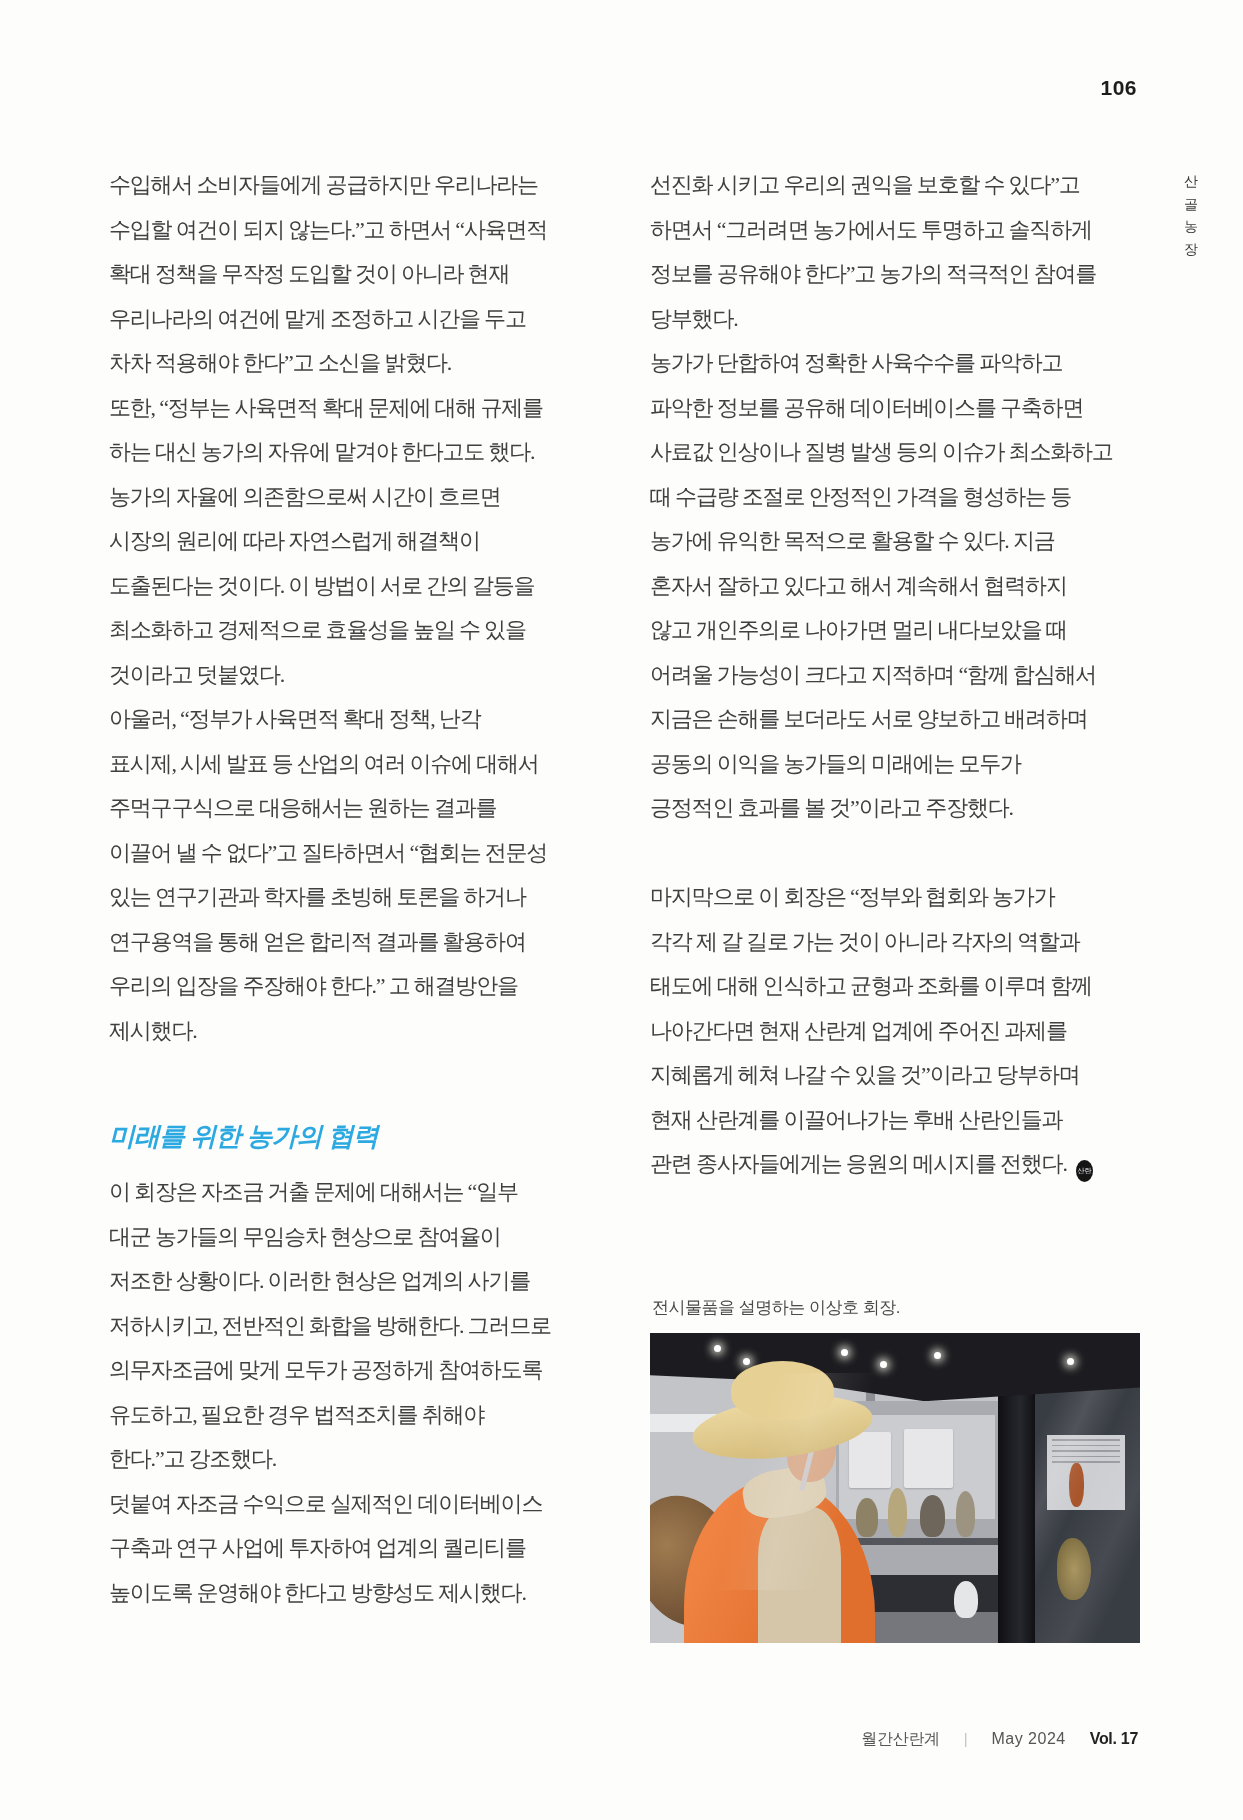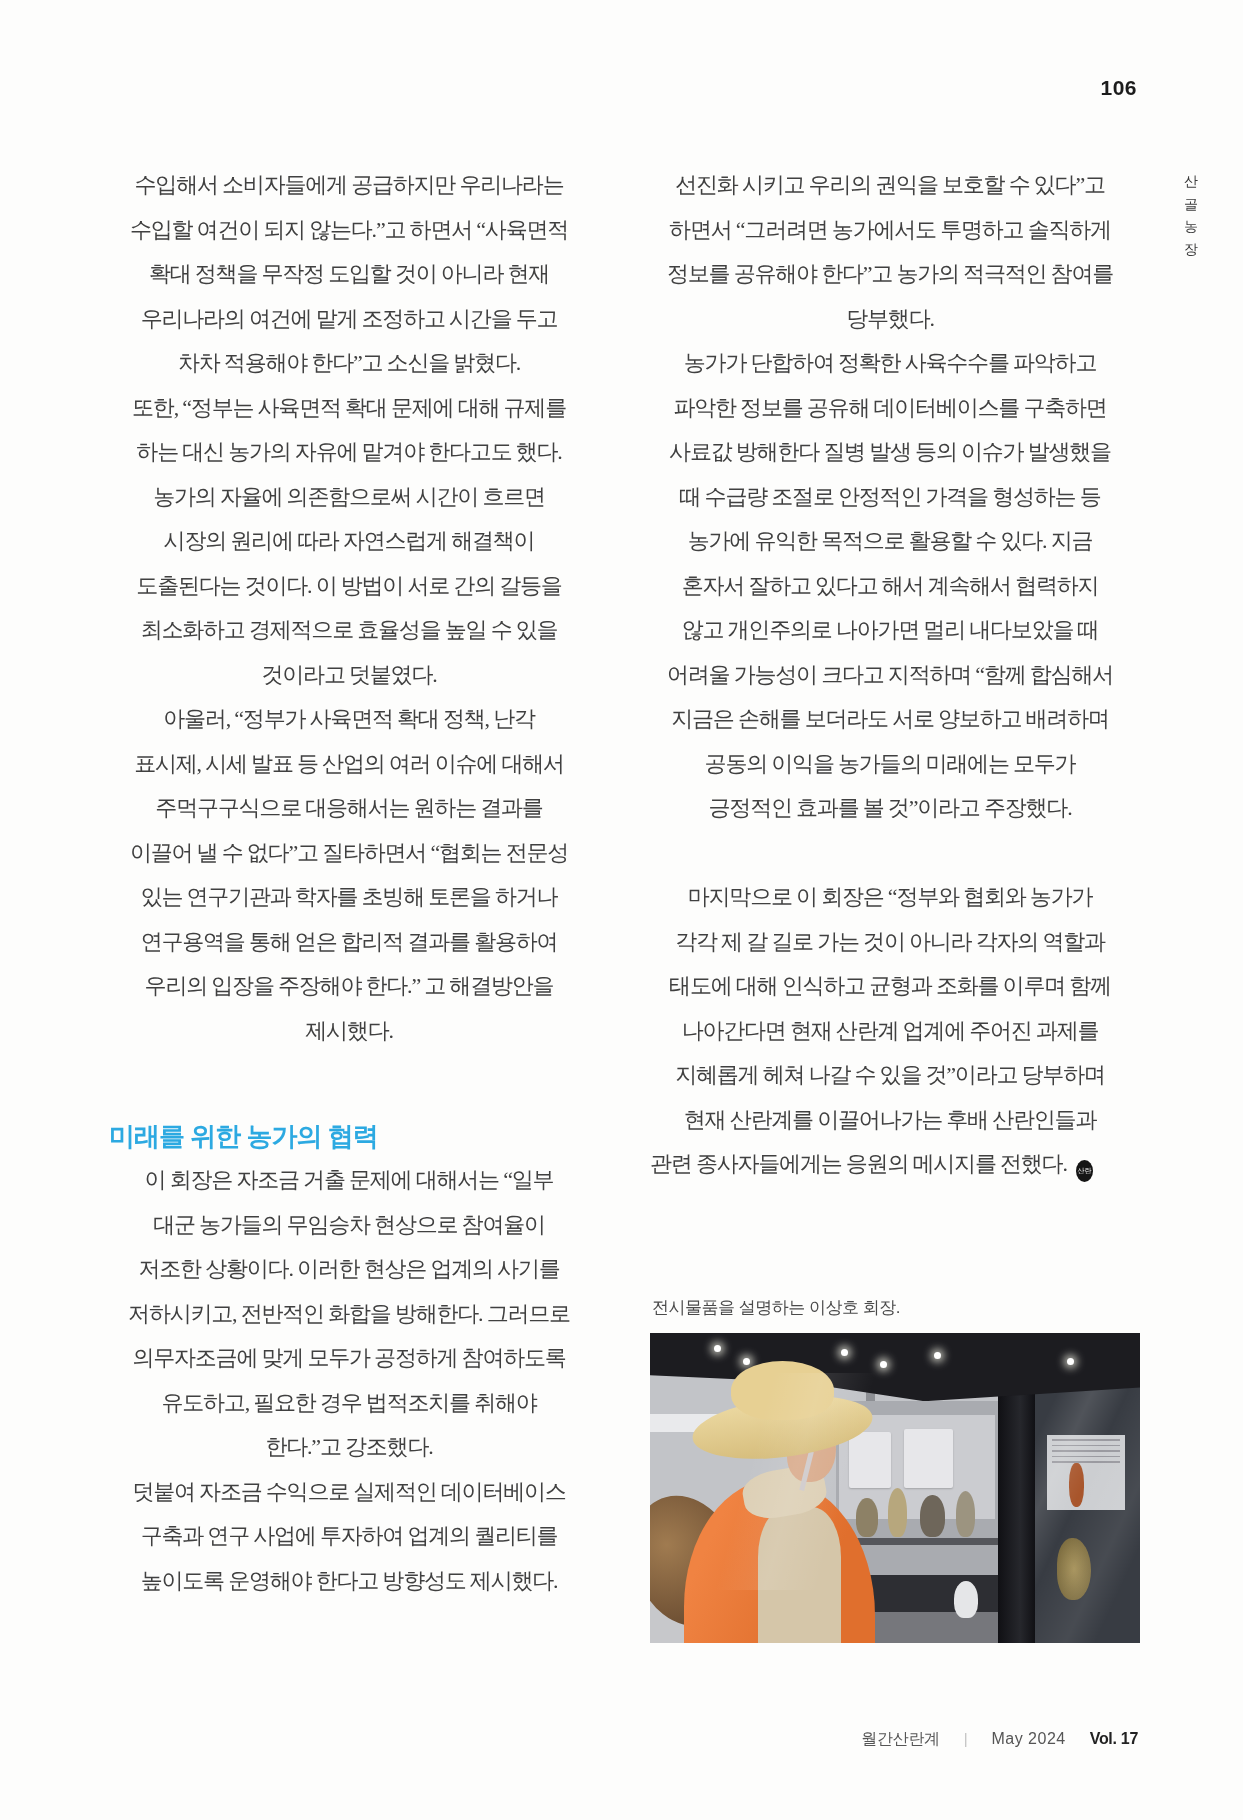--- a/index.html
+++ b/index.html
@@ -31,21 +31,21 @@
   .footer .vol{font-weight:bold;color:#222;}
   .footer .issue{letter-spacing:0.5px;}
   
   .col{
     position:absolute;top:163px;width:480px;
     font-size:22px;line-height:44.5px;letter-spacing:-1.2px;
     color:#404040;
   }
   .col-left{left:109px;}
   .col-right{left:650px;}
-  .tl{white-space:nowrap;height:44.5px;text-align:center;}
+  .tl{white-space:nowrap;height:44.5px;}
   .para-spacer{height:44.5px;}
   .section-heading{
     font-family:"Liberation Sans","DejaVu Sans",sans-serif;
     font-weight:bold;font-size:26px;line-height:44.5px;height:44.5px;
     color:#2CA9E1;letter-spacing:-1px;margin-top:16px;white-space:nowrap;
   }
   .last-line{white-space:nowrap;height:44.5px;}
   .end-mark{
     display:inline-flex;align-items:center;justify-content:center;
     width:17px;height:22px;border-radius:50%;background:#151515;
@@ -143,21 +143,21 @@
         <div class="tl">아울러, “정부가 사육면적 확대 정책, 난각</div>
         <div class="tl">표시제, 시세 발표 등 산업의 여러 이슈에 대해서</div>
         <div class="tl">주먹구구식으로 대응해서는 원하는 결과를</div>
         <div class="tl">이끌어 낼 수 없다”고 질타하면서 “협회는 전문성</div>
         <div class="tl">있는 연구기관과 학자를 초빙해 토론을 하거나</div>
         <div class="tl">연구용역을 통해 얻은 합리적 결과를 활용하여</div>
         <div class="tl">우리의 입장을 주장해야 한다.” 고 해결방안을</div>
         <div class="tl">제시했다.</div>
       </div>
     <div class="para-spacer"></div>
-    <h2 class="section-heading" style="margin:16px 0 0 0;">미래를 위한 농가의 협력</h2>
+    <h2 class="section-heading" style="margin:16px 0 12px 0;font-style:italic;">미래를 위한 농가의 협력</h2>
     <div>
         <div class="tl">이 회장은 자조금 거출 문제에 대해서는 “일부</div>
         <div class="tl">대군 농가들의 무임승차 현상으로 참여율이</div>
         <div class="tl">저조한 상황이다. 이러한 현상은 업계의 사기를</div>
         <div class="tl">저하시키고, 전반적인 화합을 방해한다. 그러므로</div>
         <div class="tl">의무자조금에 맞게 모두가 공정하게 참여하도록</div>
         <div class="tl">유도하고, 필요한 경우 법적조치를 취해야</div>
         <div class="tl">한다.”고 강조했다.</div>
         <div class="tl">덧붙여 자조금 수익으로 실제적인 데이터베이스</div>
         <div class="tl">구축과 연구 사업에 투자하여 업계의 퀄리티를</div>
@@ -166,21 +166,21 @@
   </div>
 
   <div class="col col-right">
     <div>
         <div class="tl">선진화 시키고 우리의 권익을 보호할 수 있다”고</div>
         <div class="tl">하면서 “그러려면 농가에서도 투명하고 솔직하게</div>
         <div class="tl">정보를 공유해야 한다”고 농가의 적극적인 참여를</div>
         <div class="tl">당부했다.</div>
         <div class="tl">농가가 단합하여 정확한 사육수수를 파악하고</div>
         <div class="tl">파악한 정보를 공유해 데이터베이스를 구축하면</div>
-        <div class="tl">사료값 방해한다 질병 발생 등의 이슈가 발생했을</div>
+        <div class="tl">사료값 인상이나 질병 발생 등의 이슈가 최소화하고</div>
         <div class="tl">때 수급량 조절로 안정적인 가격을 형성하는 등</div>
         <div class="tl">농가에 유익한 목적으로 활용할 수 있다. 지금</div>
         <div class="tl">혼자서 잘하고 있다고 해서 계속해서 협력하지</div>
         <div class="tl">않고 개인주의로 나아가면 멀리 내다보았을 때</div>
         <div class="tl">어려울 가능성이 크다고 지적하며 “함께 합심해서</div>
         <div class="tl">지금은 손해를 보더라도 서로 양보하고 배려하며</div>
         <div class="tl">공동의 이익을 농가들의 미래에는 모두가</div>
         <div class="tl">긍정적인 효과를 볼 것”이라고 주장했다.</div>
       </div>
     <div class="para-spacer"></div>

